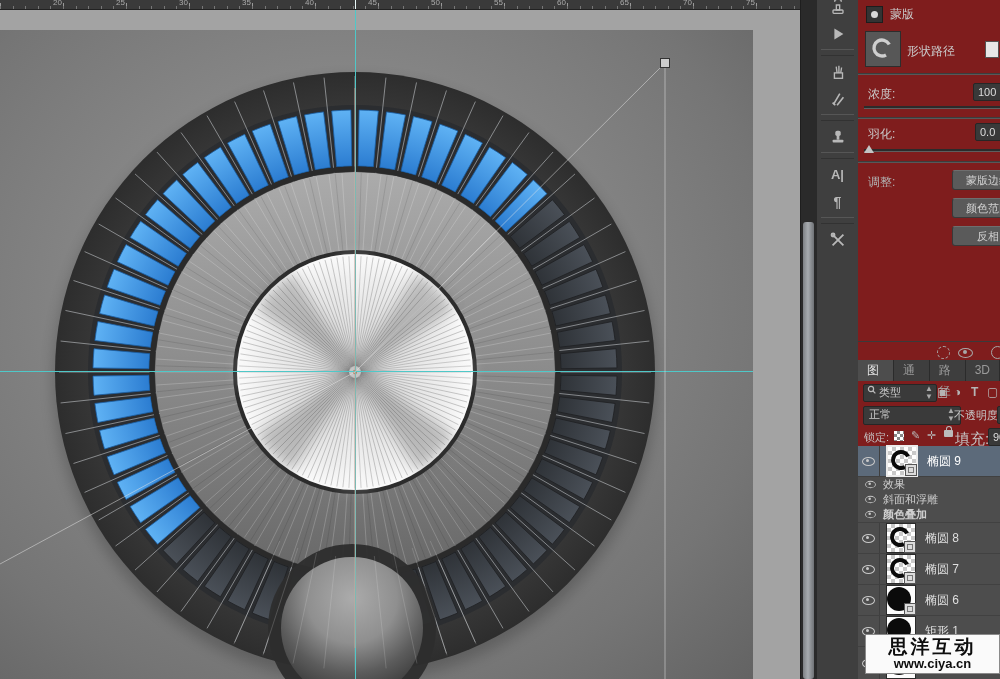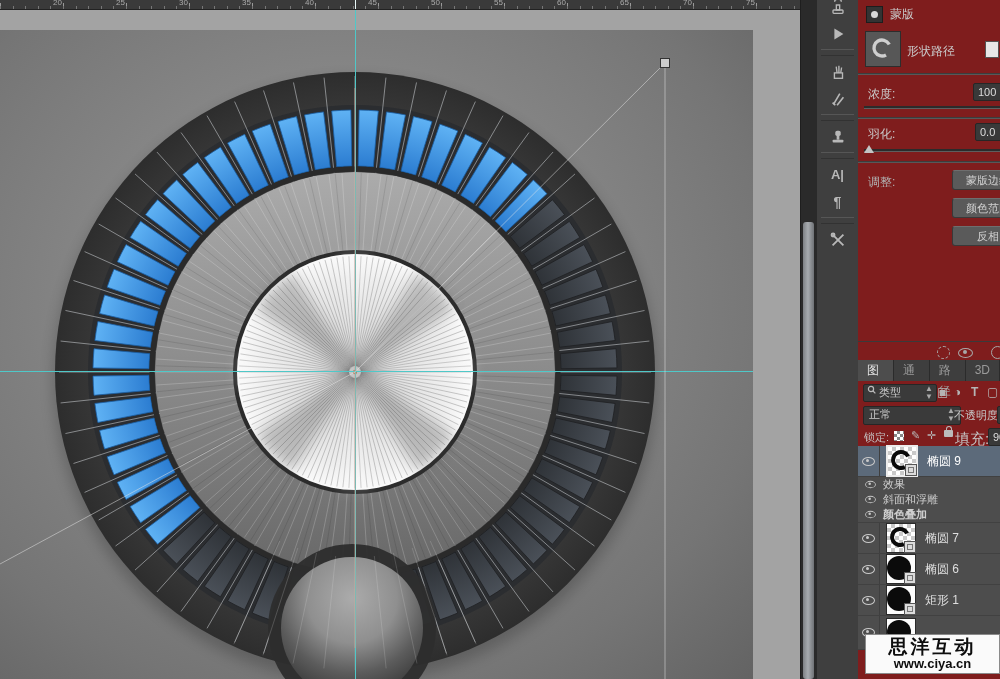--- a/index.html
+++ b/index.html
@@ -763,20 +763,32 @@
     </div>
     <div class="fxrow">
       <span class="eye fx-ind2"></span>
       <span>斜面和浮雕</span>
     </div>
     <div class="fxrow fx-group-end">
       <span class="eye fx-ind2"></span>
       <span>颜色叠加</span>
     </div>
 
+    <div class="lrow h31">
+      <div class="eye-cell">
+          <span class="eye"></span>
+        </div>
+      <div class="thumb">
+        <svg width="26" height="26">
+            <circle cx="13" cy="13" r="8" fill="none" stroke="#0a0a0a" stroke-width="4" stroke-dasharray="38 13" transform="rotate(60 13 13)"></circle>
+          </svg>
+        <span class="badge"></span>
+      </div>
+      <span class="lname">椭圆 8</span>
+    </div>
 
     <div class="lrow h31">
       <div class="eye-cell">
           <span class="eye"></span>
         </div>
       <div class="thumb">
         <svg width="26" height="26">
             <circle cx="13" cy="13" r="8" fill="none" stroke="#0a0a0a" stroke-width="4" stroke-dasharray="38 13" transform="rotate(60 13 13)"></circle>
           </svg>
         <span class="badge"></span>

